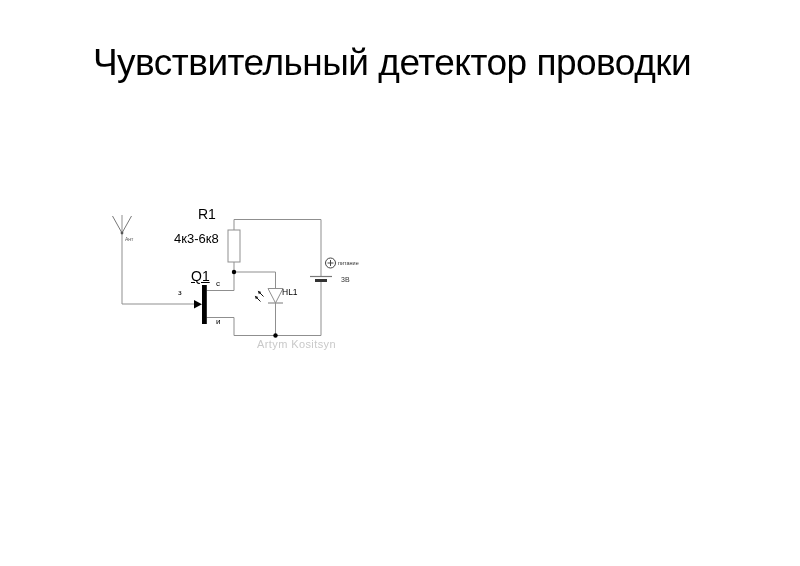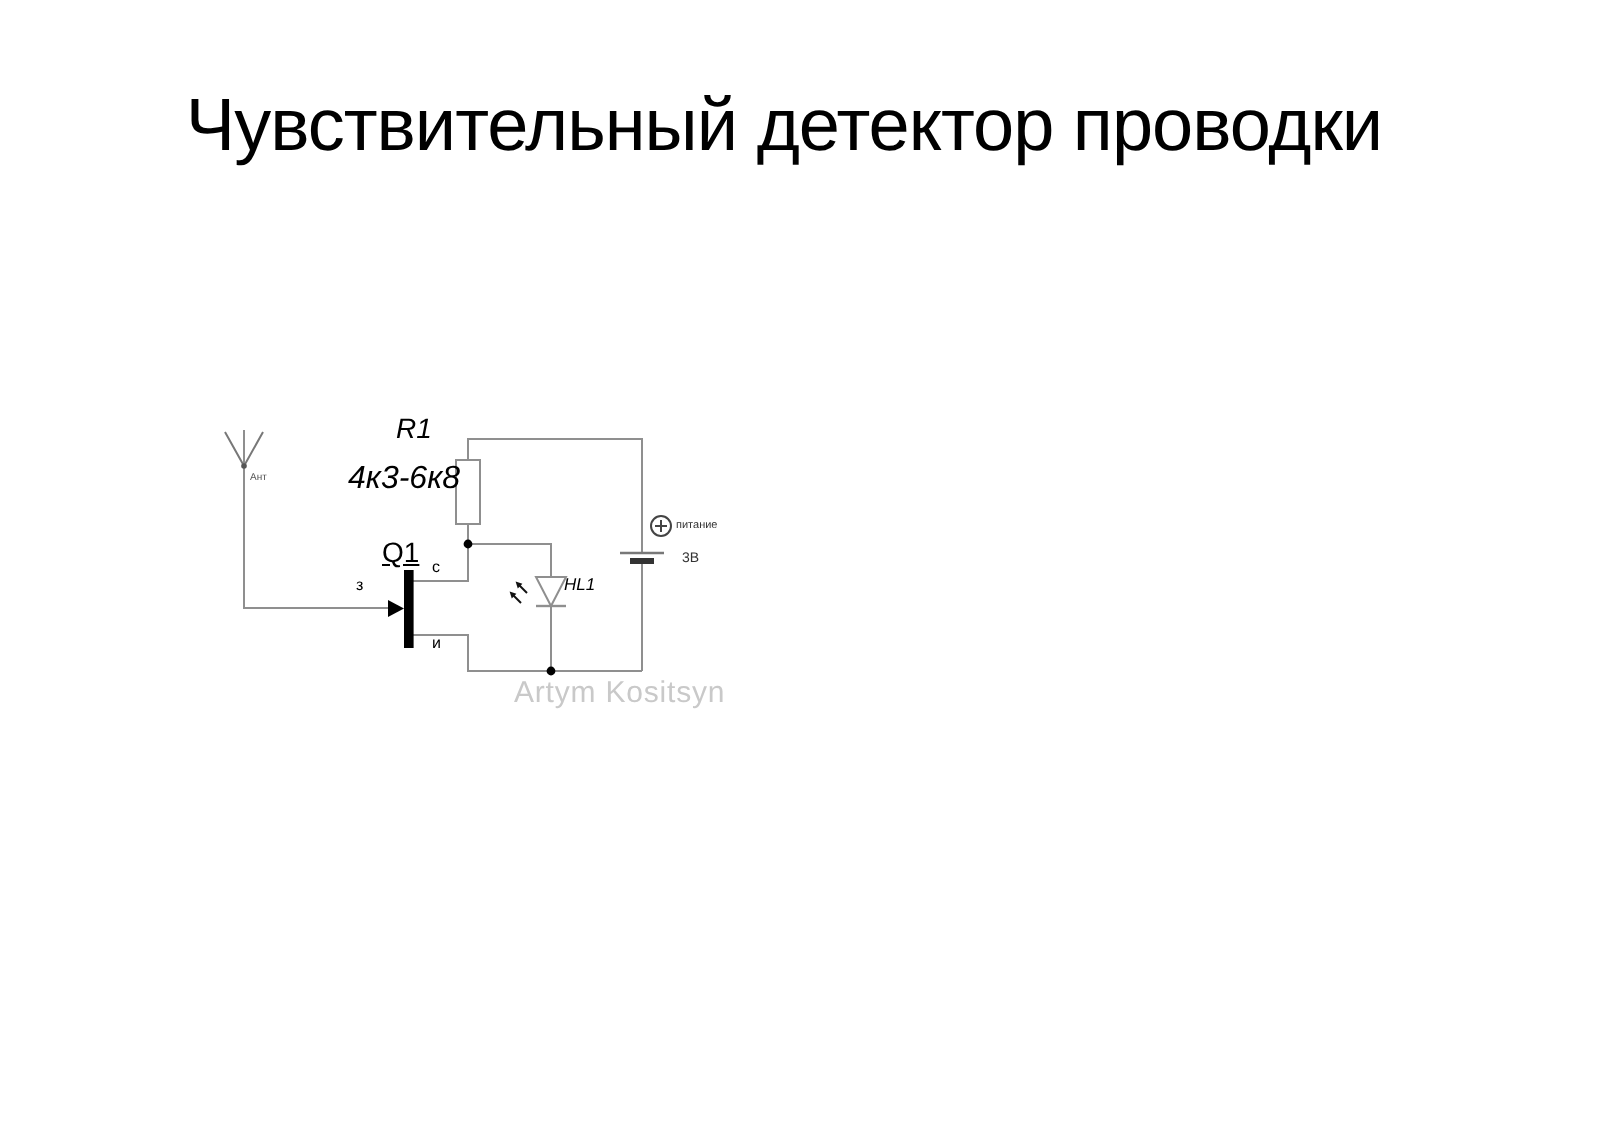--- a/index.html
+++ b/index.html
@@ -9,32 +9,32 @@
   }
   .page-title{
     position:absolute;top:42px;left:0;width:784px;margin:0;
     text-align:center;font-size:37px;font-weight:400;color:#000;
     letter-spacing:-0.5px;font-family:"Liberation Sans",sans-serif;
   }
   .circuit{position:absolute;inset:0;}
   svg.schematic{position:absolute;left:0;top:0;}
   .lbl{position:absolute;color:#000;white-space:nowrap;line-height:1;
        font-family:"Liberation Sans",sans-serif;}
-  .lbl.it{font-style:italic;}
+  .lbl.it{}
   .lbl-r1{left:198px;top:207px;font-size:14px;}
-  .lbl-r1val{left:174px;top:232px;font-size:16px;}
+  .lbl-r1val{left:174px;top:232px;font-size:13px;}
   .lbl-q1{left:191px;top:269px;font-size:14px;text-decoration:underline;}
   .lbl-drain{left:216px;top:280px;font-size:8px;}
   .lbl-source{left:216px;top:318px;font-size:8px;}
   .lbl-gate{left:178px;top:289px;font-size:8px;}
   .lbl-hl1{left:282px;top:288px;font-size:8.5px;}
   .lbl-ant{left:125px;top:237px;font-size:5px;color:#555;}
   .lbl-pwr{left:338px;top:261px;font-size:5.5px;color:#333;}
   .lbl-volt{left:341px;top:276px;font-size:7px;color:#333;}
-  .lbl-watermark{left:257px;top:339px;font-size:15px;color:#c9c9c9;letter-spacing:0.4px;}
+  .lbl-watermark{left:257px;top:339px;font-size:11px;color:#c9c9c9;letter-spacing:0.4px;}
 </style>
 </head>
 <body>
 
 <h1 class="page-title">Чувствительный детектор проводки</h1>
 
 <div class="circuit">
 
   <svg class="schematic" width="800" height="566" viewBox="0 0 800 566">
 

